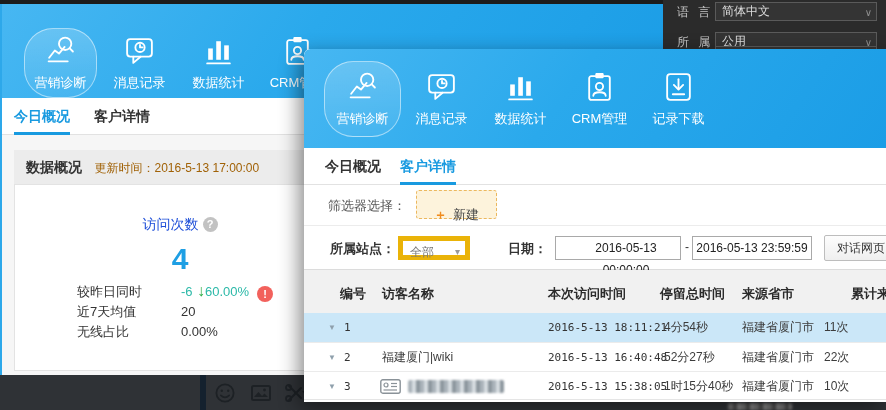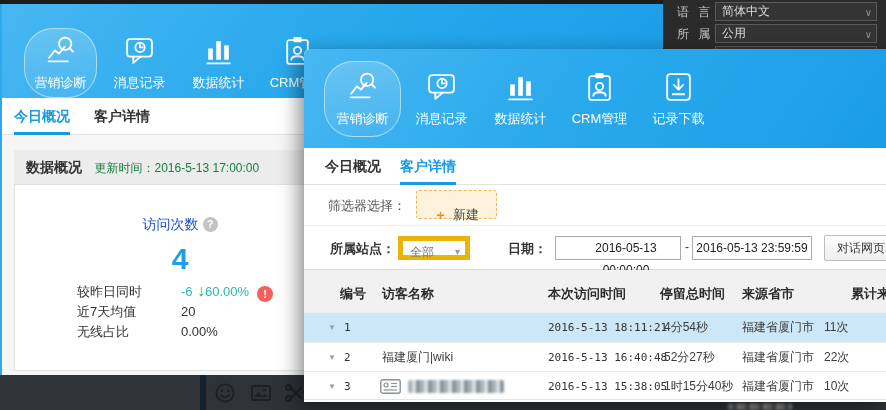--- a/index.html
+++ b/index.html
@@ -41,21 +41,21 @@
 
   
   #left-window { left:0; top:4px; width:663px; height:371px; background:#f6f6f6; border-left:2px solid #2da8ea; }
   #lw-header { height:94px; }
   #lw-toolbar { left:22px; top:24px; gap:6px; }
   #lw-toolbar .tb-item { width:73px; height:70px; }
   #lw-tabbar { top:94px; }
   #lw-tab0 { left:12px; } #lw-tab1 { left:92px; }
   #lw-section-bar { left:12px; top:146px; width:636px; height:34px; background:#ececec; line-height:34px; padding-left:12px; white-space:nowrap; }
   #lw-section-title { font-size:14px; font-weight:bold; color:#333; }
-  #lw-section-updated { font-size:12px; color:#15803d; margin-left:8px; }
+  #lw-section-updated { font-size:12px; color:#a16207; margin-left:8px; }
   #lw-card { left:12px; top:180px; width:636px; height:187px; background:#fff; border:1px solid #e3e3e3; }
   #metric-block { position:absolute; left:0; top:30px; width:330px; text-align:center; }
   #metric-label { font-size:14px; color:#1d4ed8; }
   .help-badge { display:inline-block; width:15px; height:15px; border-radius:50%; background:#c2c2c2; color:#fff; font-size:11px; font-weight:bold; line-height:15px; text-align:center; vertical-align:1px; margin-left:4px; }
   #metric-value { margin-top:8px; font-size:30px; font-weight:bold; color:#1e9fe4; }
   #stats-list { position:absolute; left:62px; top:96px; width:360px; }
   .stat-row { height:20px; line-height:20px; white-space:nowrap; }
   .stat-label { display:inline-block; width:104px; font-size:13px; color:#333; }
   .stat-value { font-size:13px; color:#333; }
   .teal { color:#2cb9a8; } .green { color:#2fae47; font-weight:bold; }
@@ -107,21 +107,21 @@
 <div id="top-strip" class="abs"></div>
 
 <div id="settings-panel" class="abs">
   <div class="set-row" style="top:1px;">
     <span class="set-label">语 言</span>
     <div class="set-box">
       <span>简体中文</span>
       <span class="set-chev">∨</span>
     </div>
   </div>
-  <div class="set-row" style="top:23px;">
+  <div class="set-row" style="top:31px;">
     <span class="set-label">所 属</span>
     <div class="set-box">
       <span>公用</span>
       <span class="set-chev">∨</span>
     </div>
   </div>
   <div class="set-row" style="top:45px;">
     <span class="set-label">常用语</span>
     <div class="set-box"></div>
   </div>

